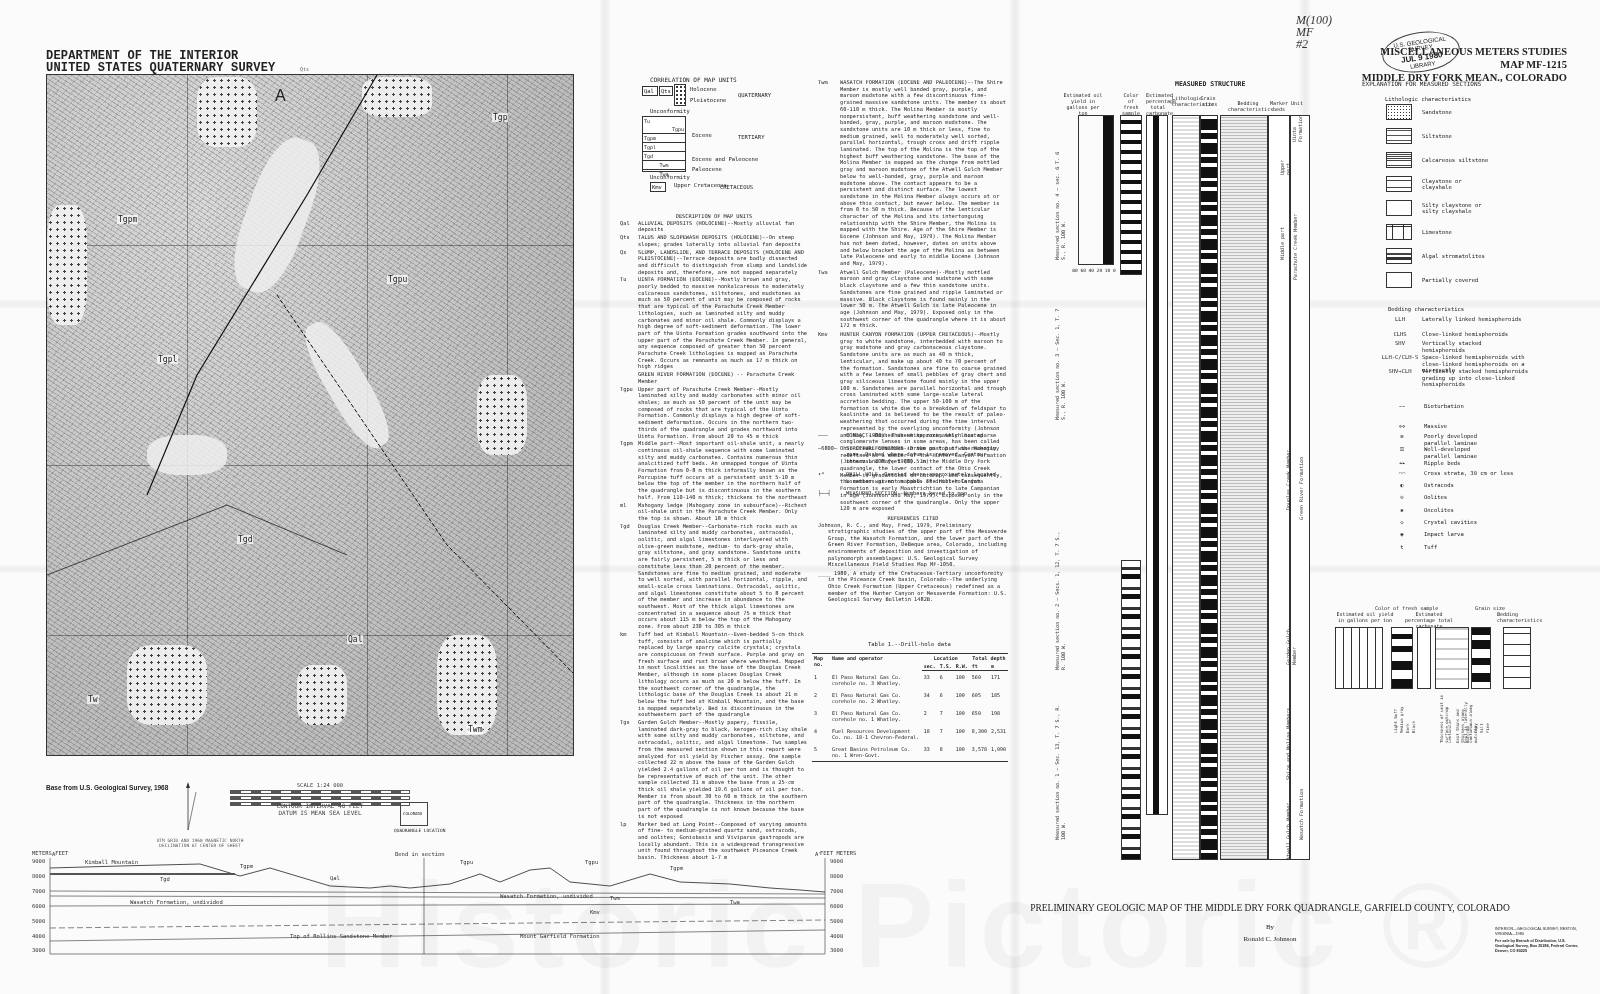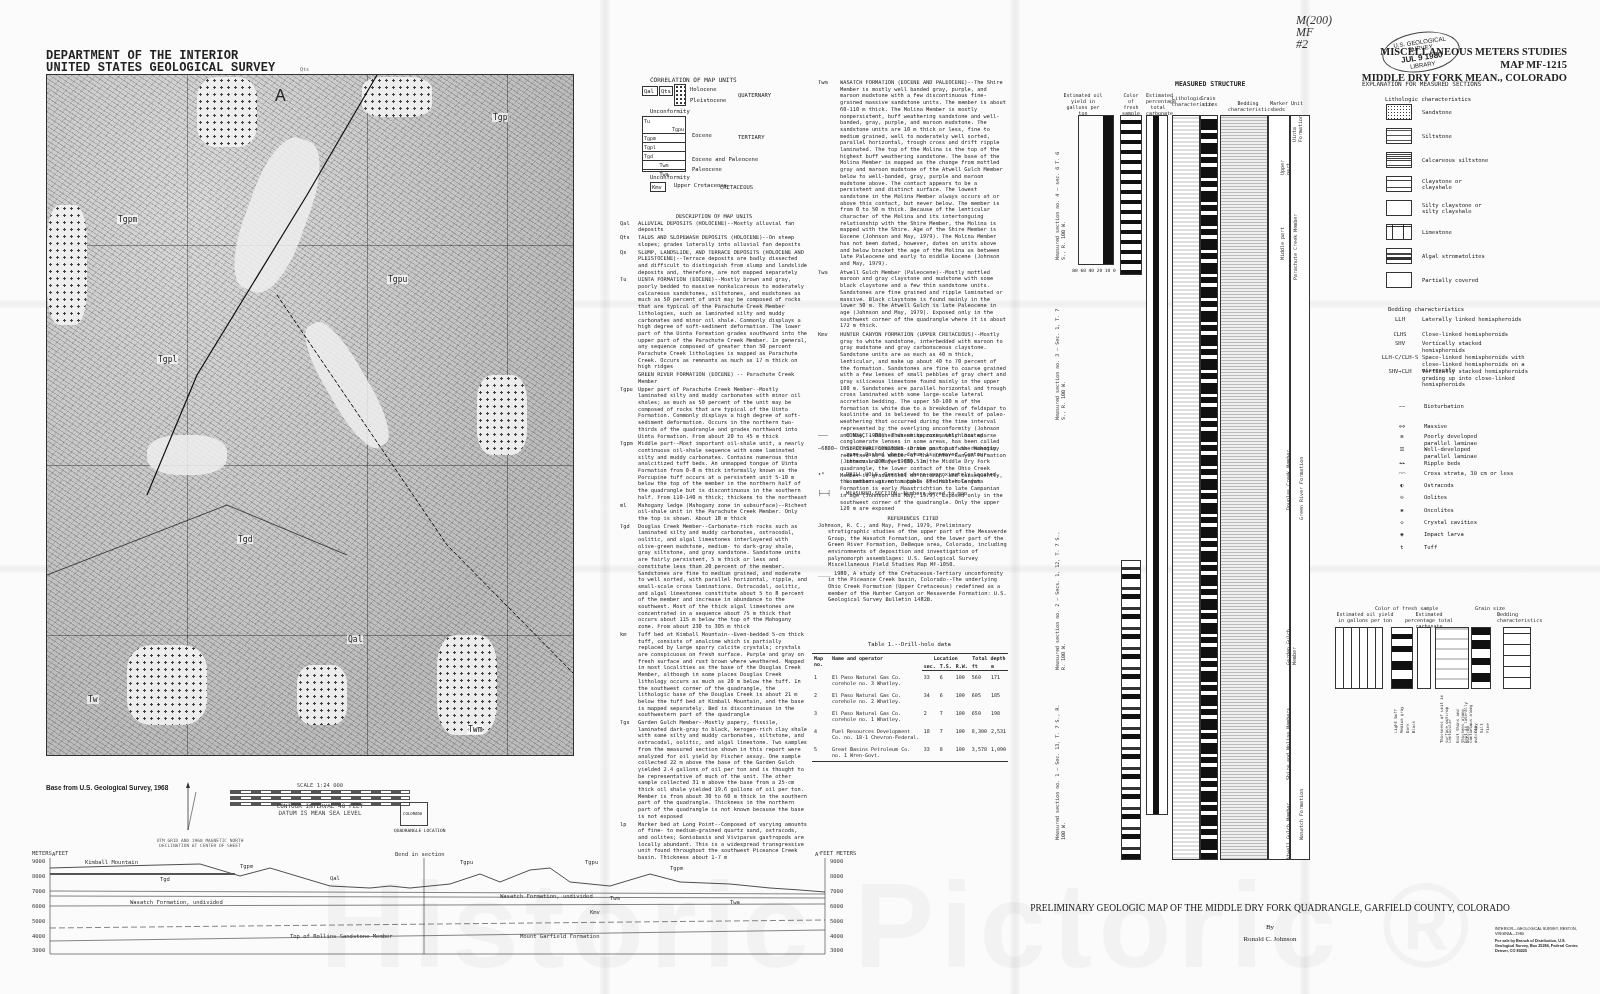--- a/index.html
+++ b/index.html
@@ -117,24 +117,24 @@
 
 <div class="fold" style="left:600px"></div>
 <div class="fold" style="left:1010px"></div>
 <div class="fold" style="left:1300px"></div>
 <div class="hfold" style="top:300px"></div>
 <div class="hfold" style="top:565px"></div>
 <div class="watermark">Historic Pictoric ®</div>
 
 <div class="abs doi serif">
   <div>DEPARTMENT OF THE INTERIOR</div>
-  <div>UNITED STATES GEOLOGICAL SURVEY</div>
+  <div>UNITED STATES QUATERNARY SURVEY</div>
 </div>
 <div class="abs handnote">
-  <div>M(200)</div>
+  <div>M(100)</div>
   <div>MF</div>
   <div>#2</div>
 </div>
 <div class="abs stamp sans">
   <div>U.S. GEOLOGICAL SURVEY</div>
   <div class="date">JUL 9 1980</div>
   <div>LIBRARY</div>
 </div>
 <div class="abs mf-head serif">
   <div>MISCELLANEOUS METERS STUDIES</div>

